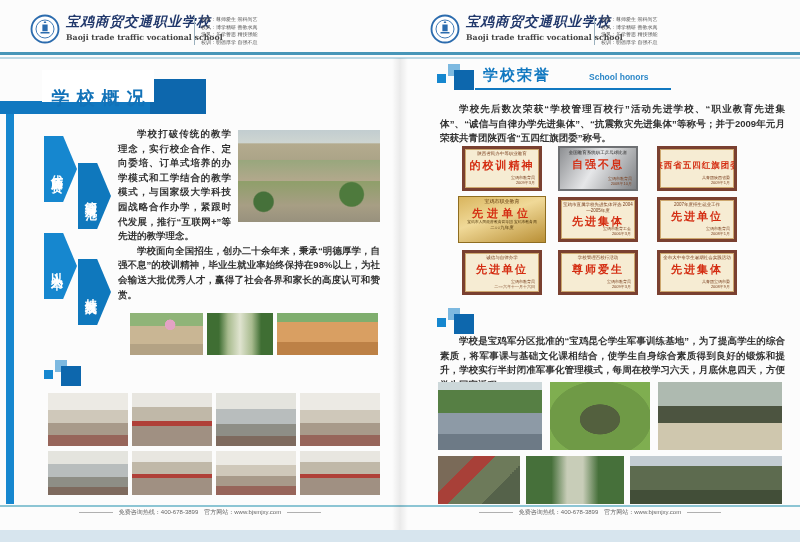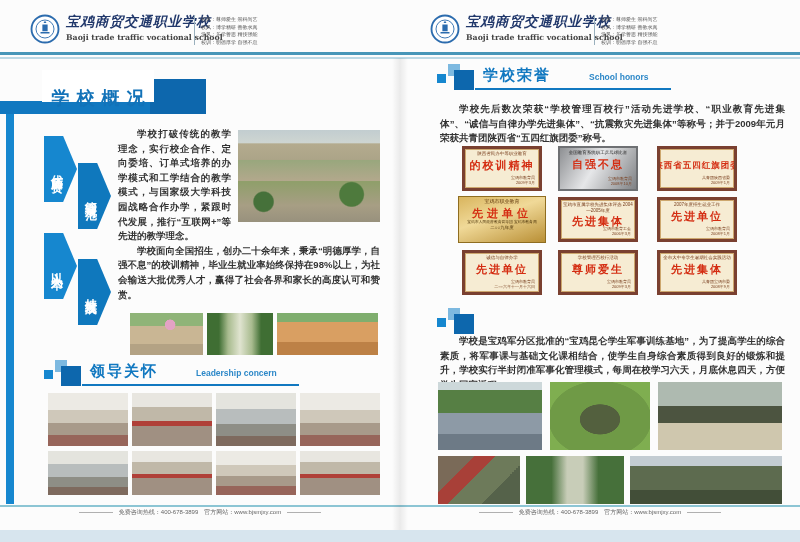--- a/index.html
+++ b/index.html
@@ -180,24 +180,20 @@
   <div class="ph ph-gate1" style="left:130px;top:313px;width:73px;height:42px;"></div>
   <div class="ph ph-gate2" style="left:207px;top:313px;width:66px;height:42px;"></div>
   <div class="ph ph-gate3" style="left:277px;top:313px;width:101px;height:42px;"></div>
 
   <div class="sec" style="left:44px;top:360px;">
     <div class="sqg">
       <div class="sq1"></div>
         <div class="sq2"></div>
         <div class="sq3"></div>
     </div>
-    <div class="sec-titles">
-      <span class="sec-cn">领导关怀</span>
-      <span class="sec-en">Leadership concern</span>
-    </div>
   </div>
 
   <div class="ph ph-ind1" style="left:48px;top:393px;width:80px;height:53px;"></div>
   <div class="ph ph-ind2" style="left:132px;top:393px;width:80px;height:53px;"></div>
   <div class="ph ph-ind3" style="left:216px;top:393px;width:80px;height:53px;"></div>
   <div class="ph ph-ind1" style="left:300px;top:393px;width:80px;height:53px;"></div>
   <div class="ph ph-ind3" style="left:48px;top:451px;width:80px;height:44px;"></div>
   <div class="ph ph-ind2" style="left:132px;top:451px;width:80px;height:44px;"></div>
   <div class="ph ph-ind1" style="left:216px;top:451px;width:80px;height:44px;"></div>
   <div class="ph ph-ind2" style="left:300px;top:451px;width:80px;height:44px;"></div>

